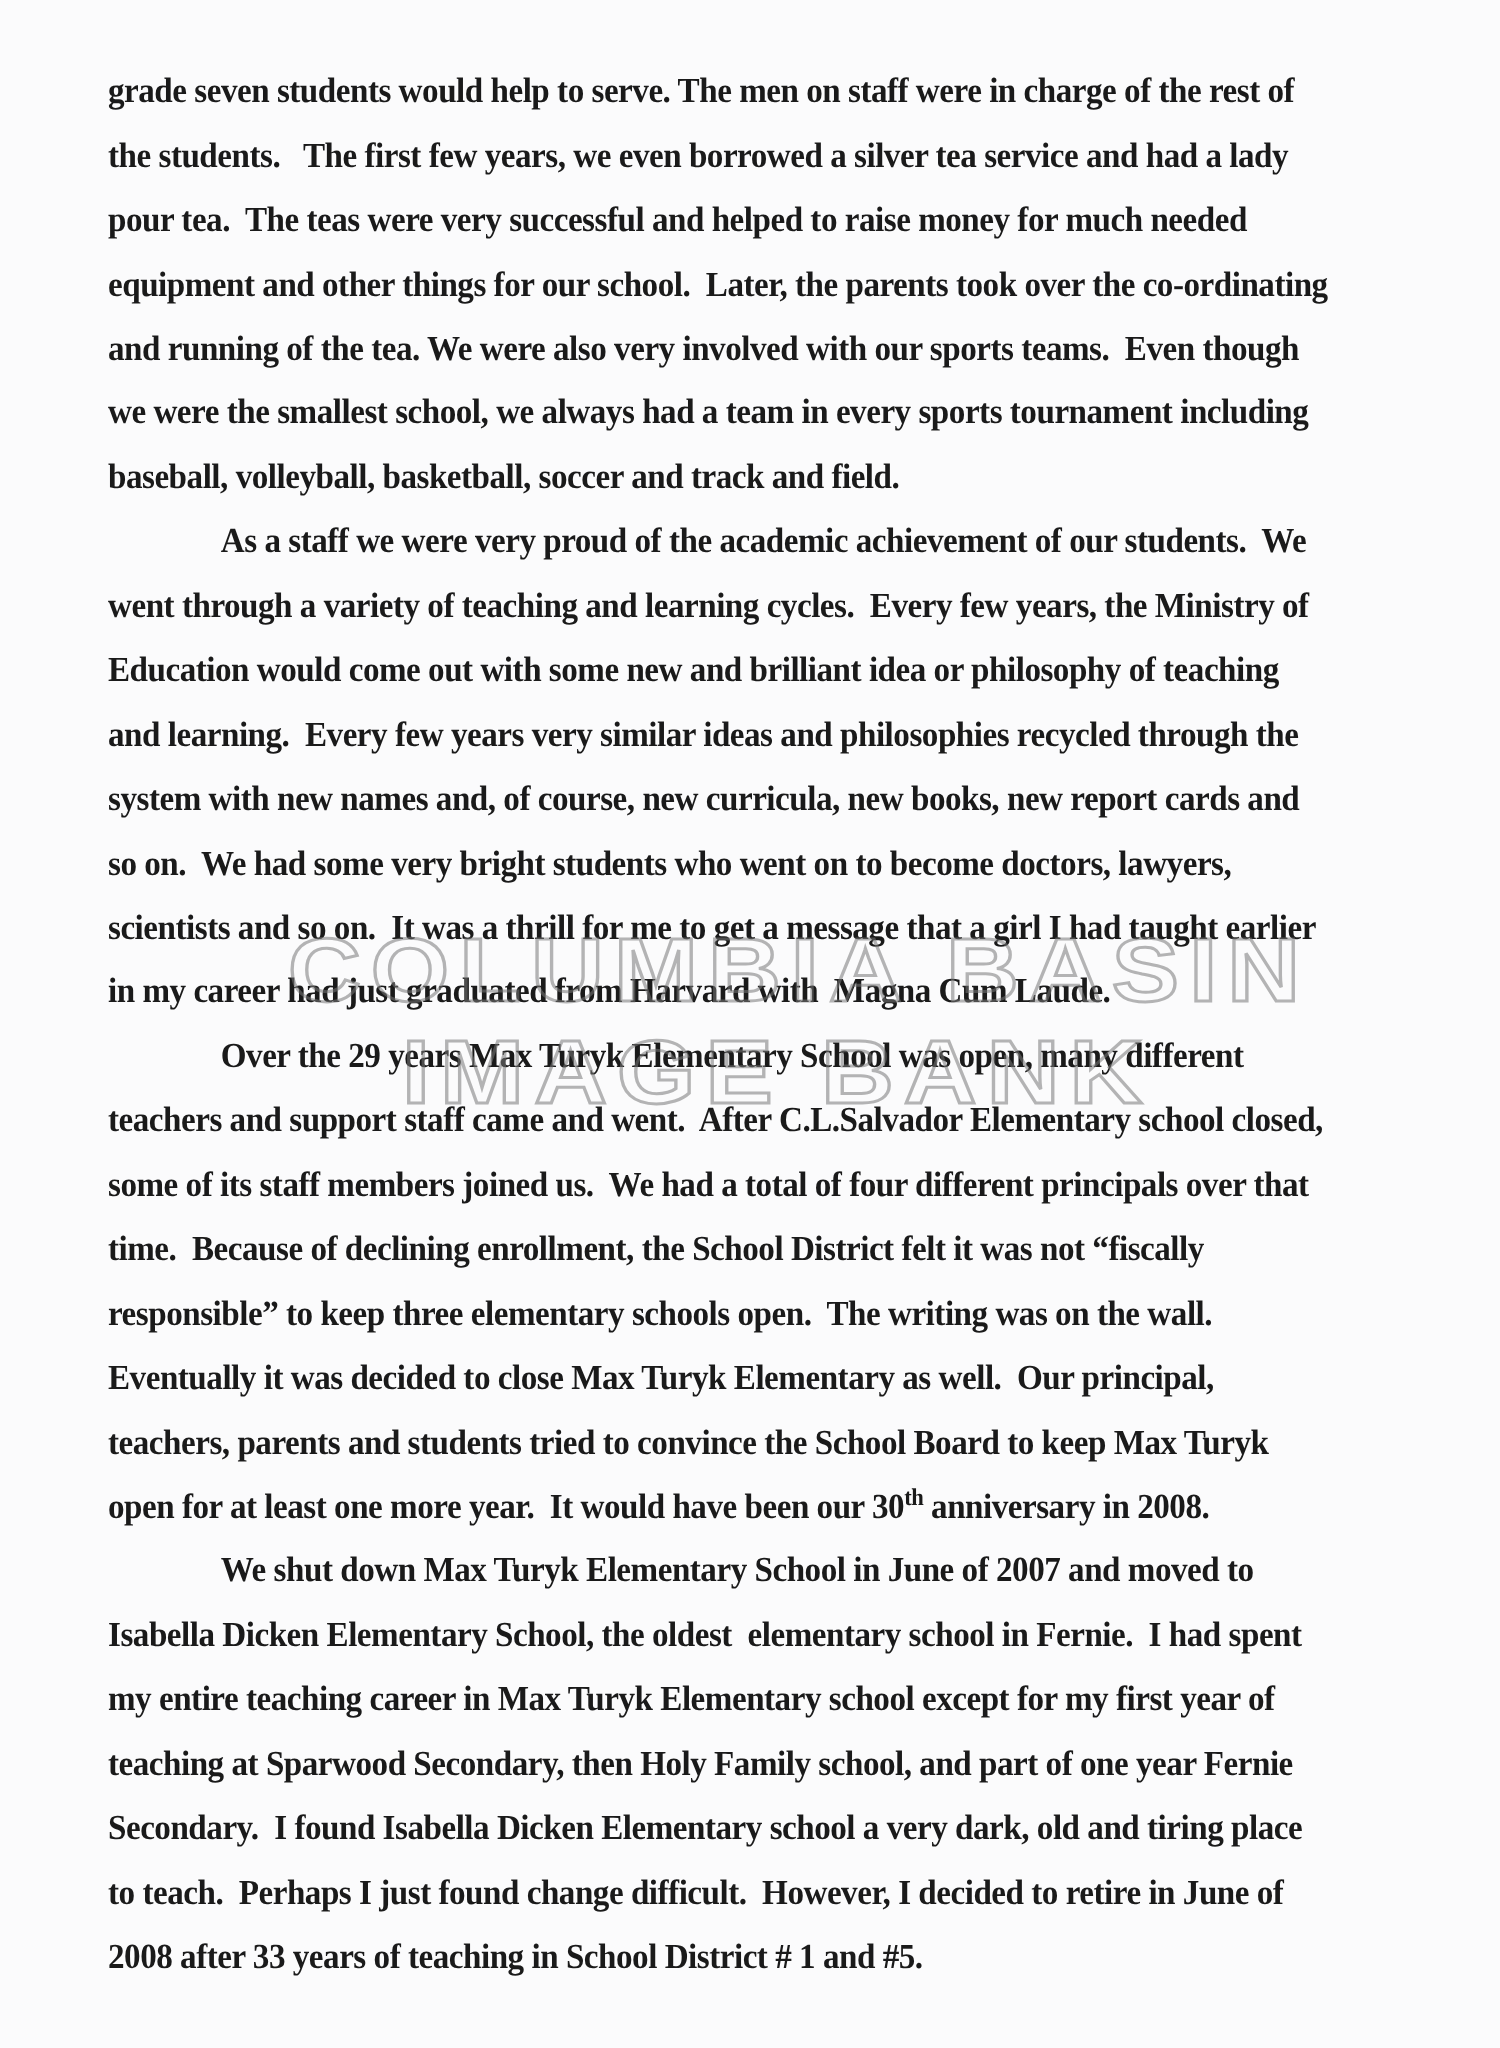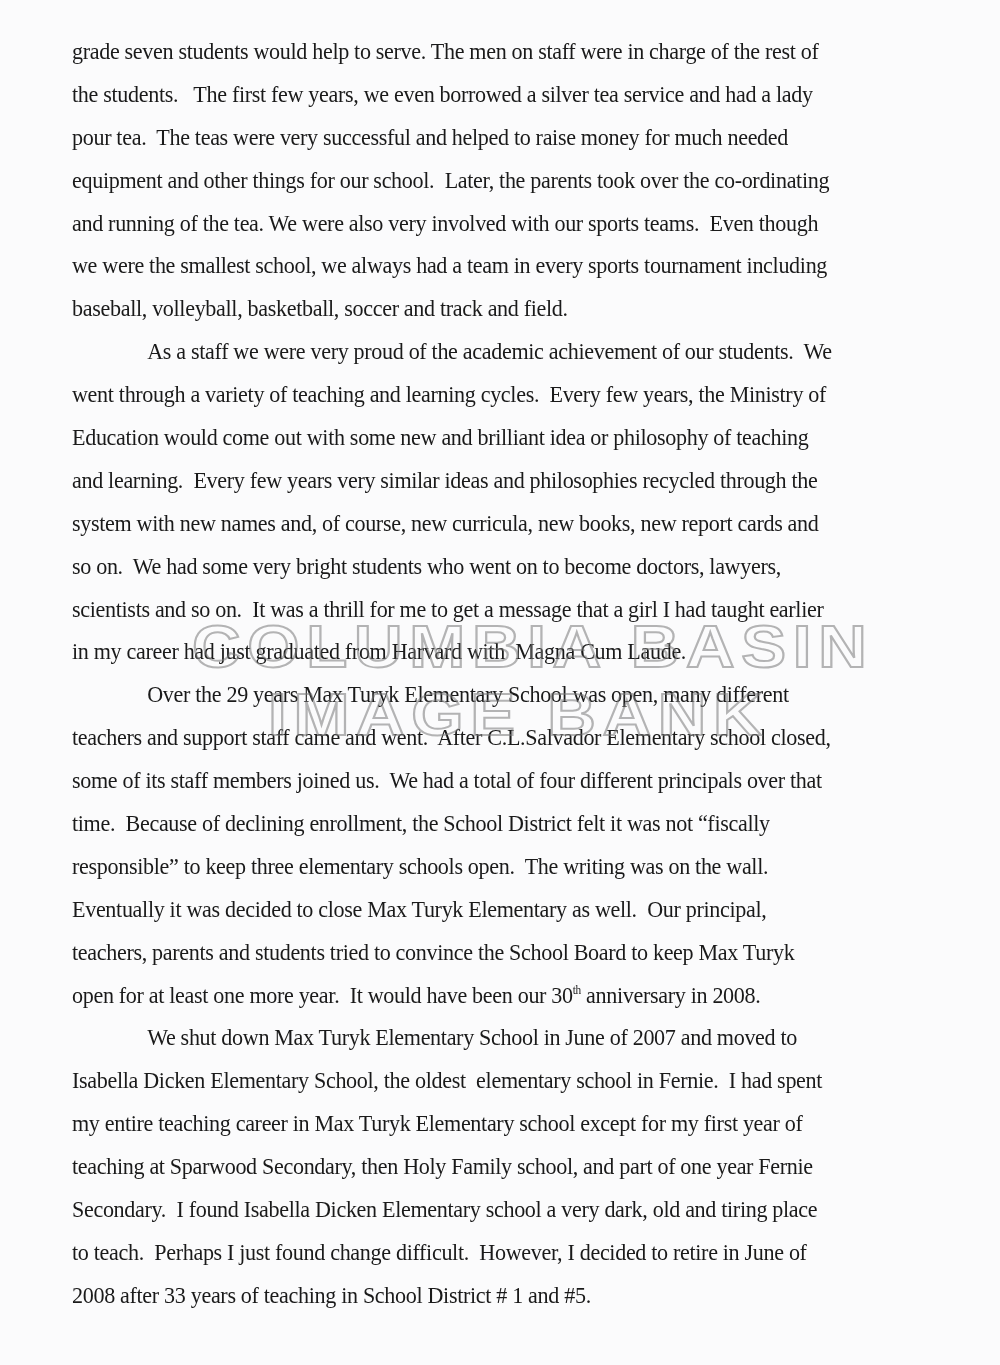--- a/index.html
+++ b/index.html
@@ -6,35 +6,36 @@
   body {
     width: 1000px; height: 1365px;
     background: #fbfbfc;
     position: relative;
     overflow: hidden;
     font-family: "Liberation Serif", "DejaVu Serif", serif;
     color: #1a1a1a;
   }
   .page {
     position: absolute;
-    left: 72px; top: 30px;
+    left: 72px; top: 40px;
     width: 890px;
+    font-weight: bold;
   }
   .line {
     display: block;
     white-space: pre;
     font-size: 23.5px;
     line-height: 42.9px;
     height: 42.9px;
     letter-spacing: -0.35px;
     transform: scaleX(0.94);
     transform-origin: left center;
   }
   .indent { padding-left: 80px; }
-  sup { font-size: 12px; line-height: 0; vertical-align: 9px; }
+  sup { font-size: 16px; line-height: 0; vertical-align: 9px; }
   .watermark {
     position: absolute;
     font-family: "Liberation Sans", "DejaVu Sans", sans-serif;
     font-weight: bold;
     color: transparent;
     -webkit-text-stroke: 2px rgba(120,120,120,0.55);
     letter-spacing: 6px;
     white-space: nowrap;
     pointer-events: none;
     transform: scaleX(1.12);

